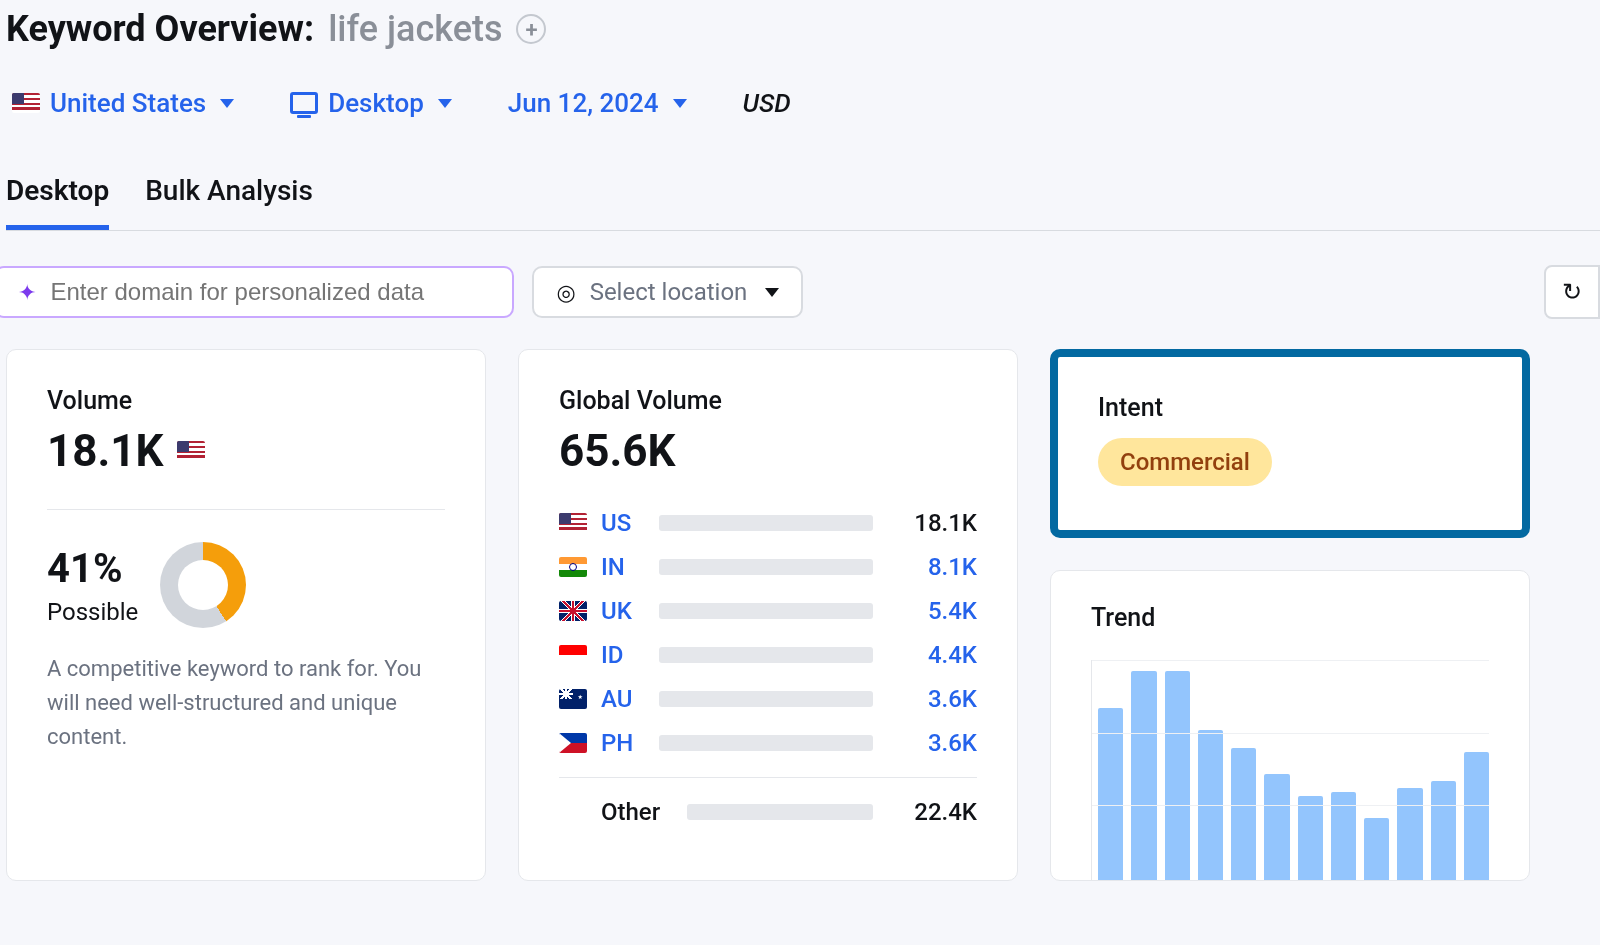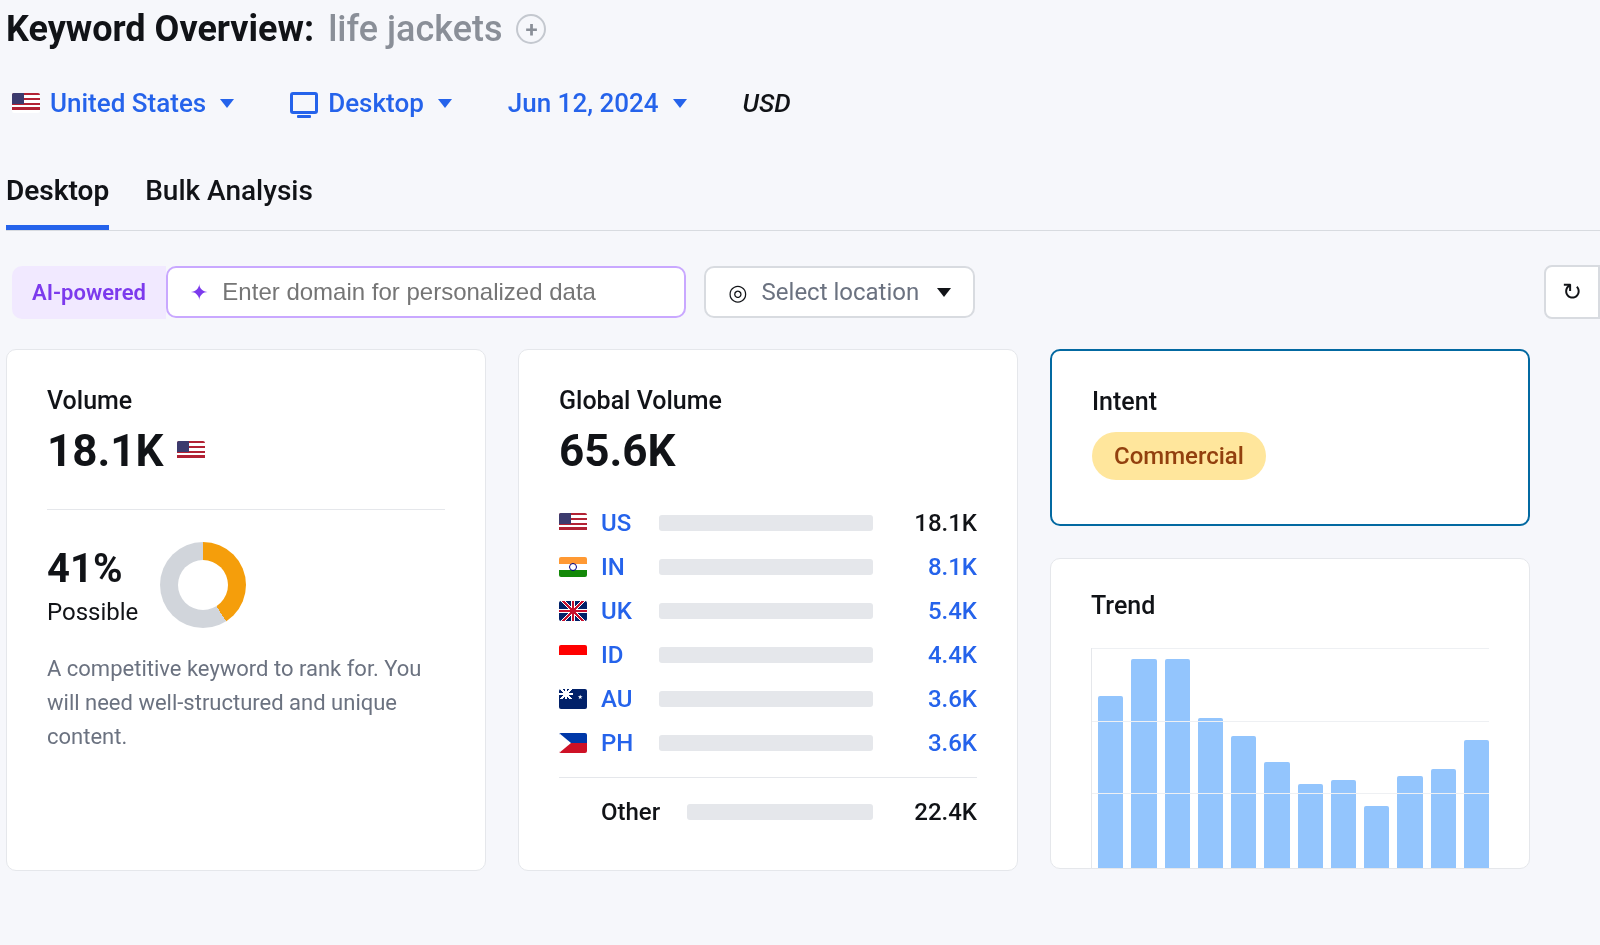--- a/index.html
+++ b/index.html
@@ -143,21 +143,21 @@
 .gv-row .flag { flex-shrink:0; width:28px; height:20px; }
 .gv-cc { color:#2563eb; font-weight:500; width:44px; }
 .gv-bar { flex:1; height:16px; background:#e5e7eb; border-radius:3px; overflow:hidden; }
 .gv-fill { height:100%; background:#2563eb; }
 .gv-fill.light { background:#60a5fa; }
 .gv-fill.lighter { background:#60c5fa; }
 .gv-val { width:90px; text-align:right; color:#2563eb; font-weight:500; }
 .gv-row.first .gv-val { color:#111317; }
 
 
-.intent-card { border: 2px solid #0369a1; padding: 36px 40px 44px; }
+.intent-card { border: 8px solid #0369a1; padding: 36px 40px 44px; }
 .intent-badge {
   display:inline-block; background:#ffe69c; color:#92400e; font-size:24px; font-weight:500;
   padding:10px 22px; border-radius:999px; margin-top:16px;
 }
 
 
 .trend-card { padding: 32px 40px 0; }
 .trend-chart {
   display:flex; align-items:flex-end; gap:8px; height:220px; margin-top:28px;
   border-left:1px solid #e5e7eb; padding-left:6px;
@@ -201,21 +201,20 @@
     </span>
     <span class="filter-item usd">USD</span>
   </div>
 
   <div class="tabs-row" id="tabs-row">
       <span class="tab active">Desktop</span>
       <span class="tab">Bulk Analysis</span>
     </div>
 
   <div class="subfilter-row">
-    <span class="ai-badge">AI-powered</span>
     <span class="domain-input">
       <span class="sparkle-icon">✦</span>
       <input type="text" placeholder="Enter domain for personalized data" style="">
     </span>
     <span class="location-select">
       <span class="pin-icon">◎</span>
       <span>Select location</span>
       <span class="caret-down" style="color:#111317"></span>
     </span>
     <span class="refresh-btn">

